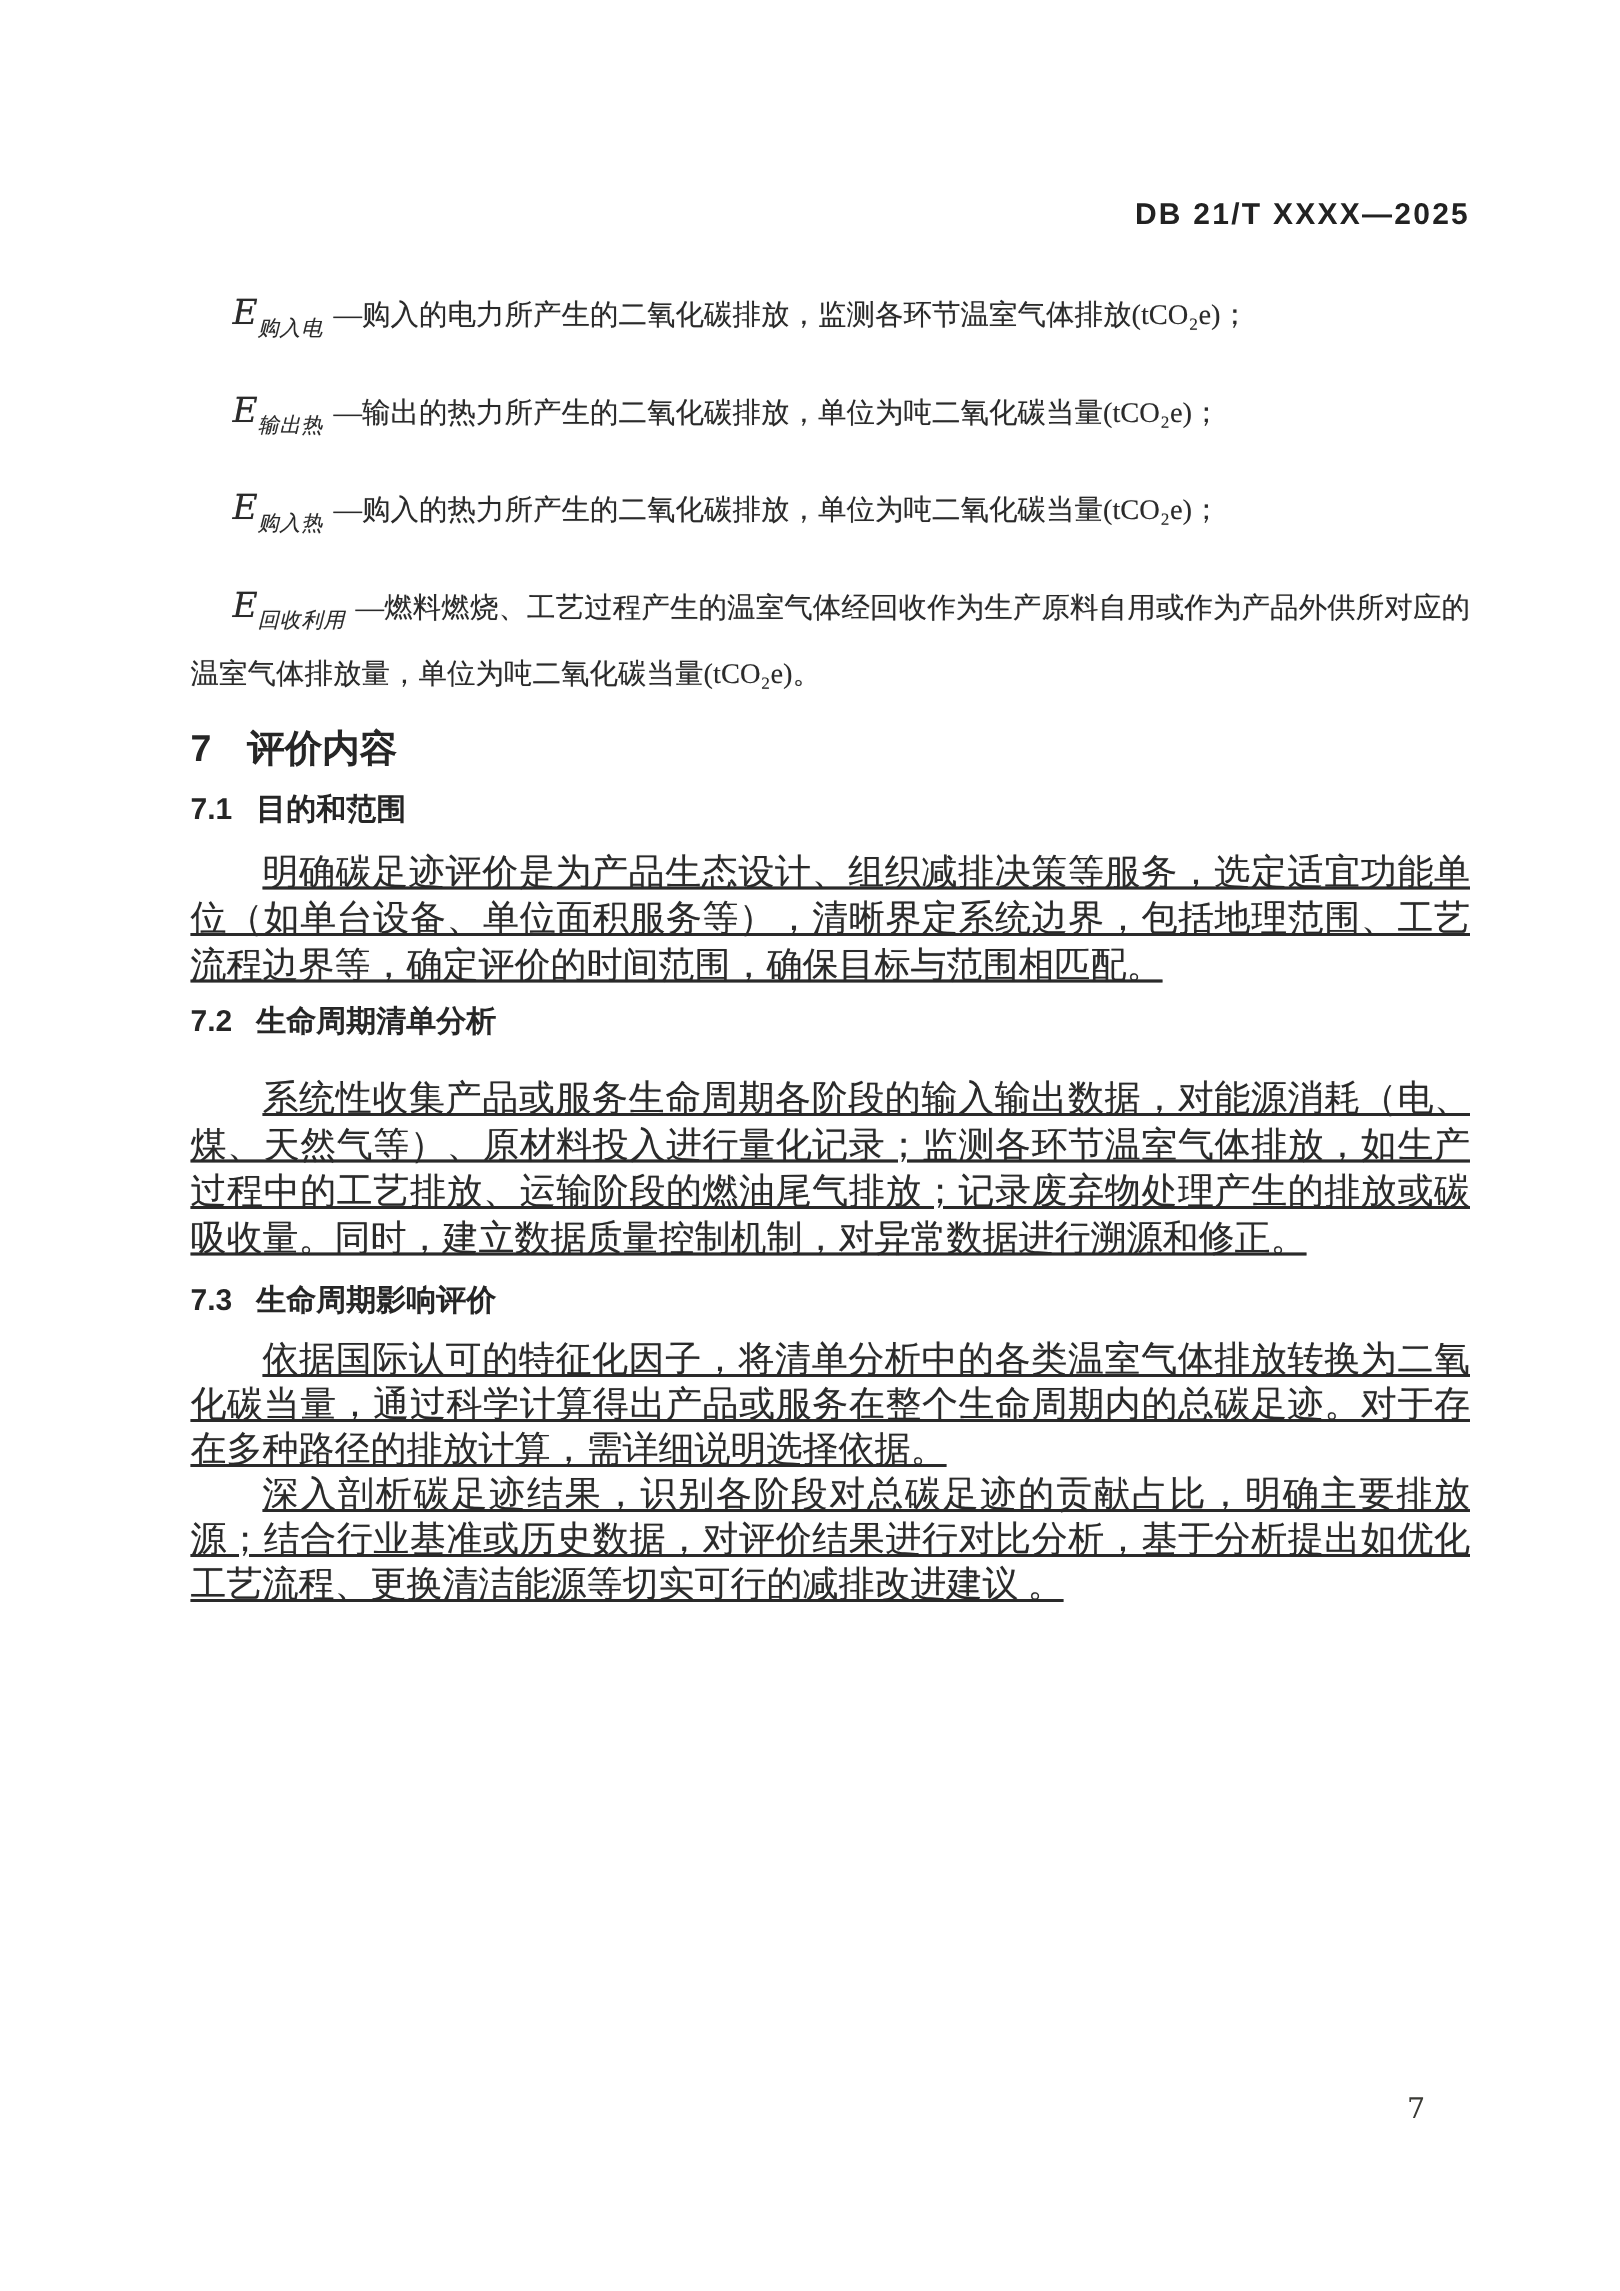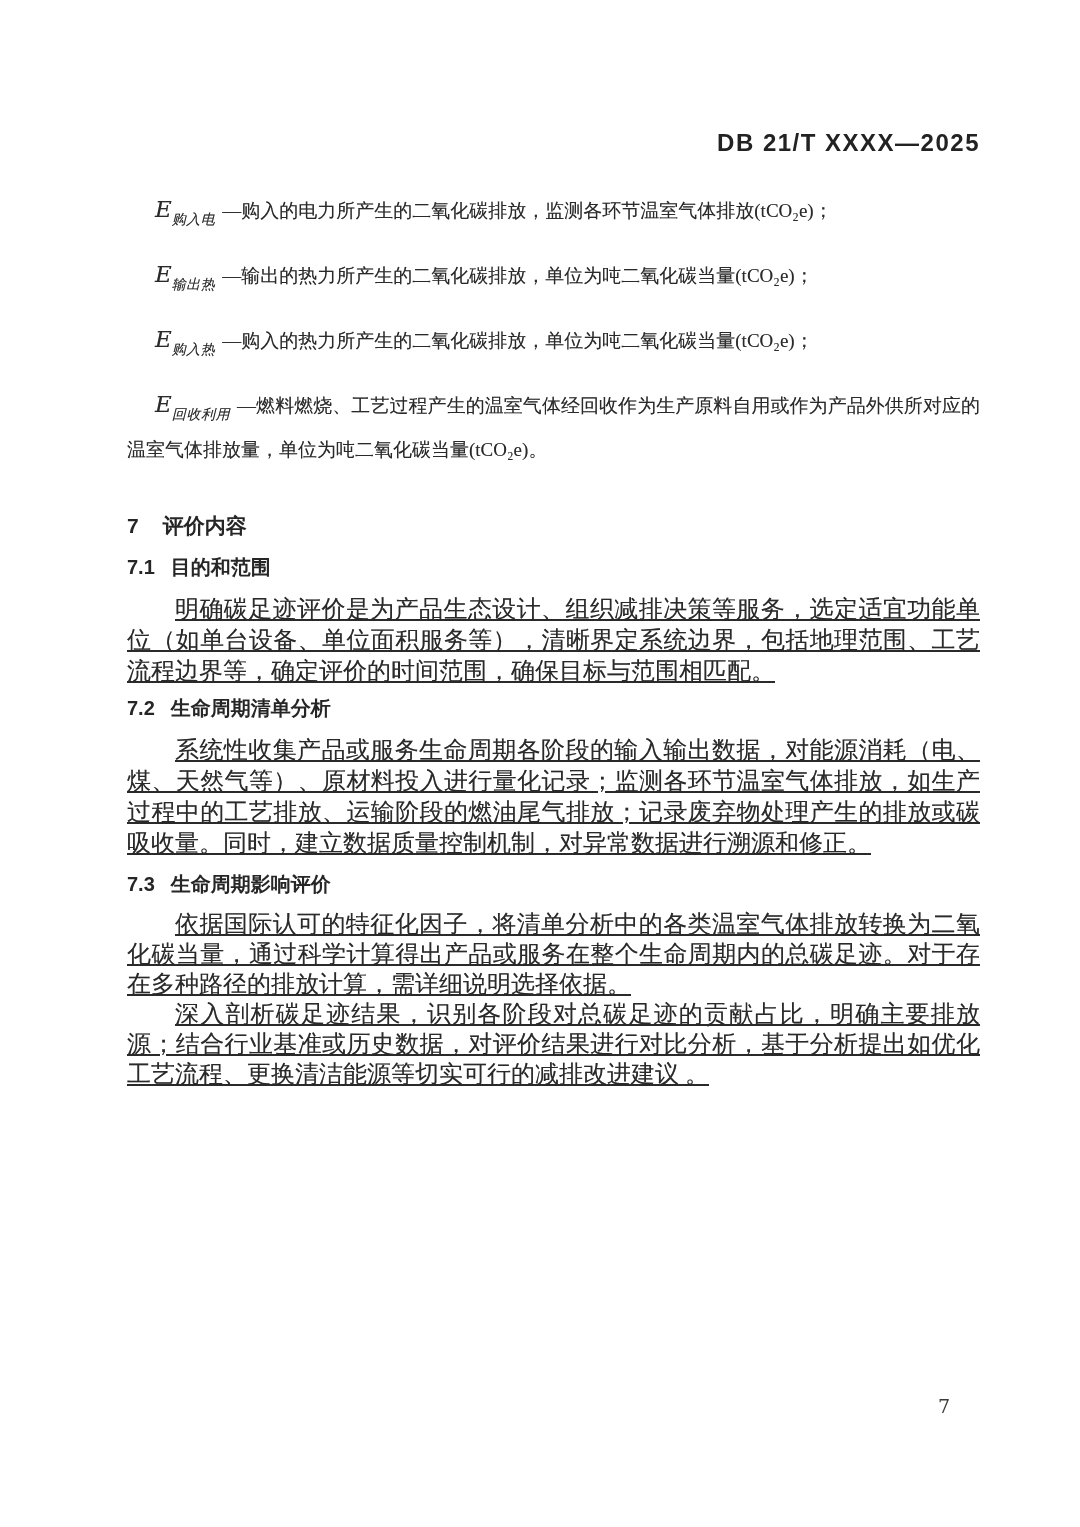--- a/index.html
+++ b/index.html
@@ -17,21 +17,21 @@
     position: absolute;
     left: 127px;
     right: 100px;
     top: 0;
   }
   .doc-header {
     margin-top: 130px;
     text-align: right;
     font-family: "Liberation Sans", "DejaVu Sans", sans-serif;
     font-weight: 600;
-    font-size: 24px;
+    font-size: 20px;
     line-height: 26px;
     letter-spacing: 1.5px;
     color: #222;
   }
   .definitions { margin-top: 36px; }
   .def-item {
     font-size: 19px;
     line-height: 35px;
     margin-bottom: 20px;
     text-indent: 28px;
@@ -46,24 +46,24 @@
   }
   .def-sub {
     font-size: 14px;
     font-style: italic;
     vertical-align: -7px;
     letter-spacing: 0.5px;
     margin-top: 11px;
   }
   .def-text { margin-left: 7px; }
   .h-main {
-    margin-top: 45px;
+    margin-top: 18px;
     font-family: "Liberation Sans", "DejaVu Sans", sans-serif;
     font-weight: 700;
-    font-size: 21px;
+    font-size: 25px;
     line-height: 28px;
     color: #262626;
   }
   .h-main .h-num { margin-right: 24px; }
   .h-sub {
     font-family: "Liberation Sans", "DejaVu Sans", sans-serif;
     font-weight: 700;
     font-size: 20px;
     line-height: 26px;
     color: #262626;
@@ -74,21 +74,21 @@
   #sec-7-3 { margin-top: 12px; }
   .para {
     font-size: 24px;
     text-align: justify;
     text-indent: 2em;
     color: #2a2a2a;
     text-shadow: 0 0 0.5px rgba(0,0,0,0.35);
     text-decoration: underline;
   }
   .para-71 { margin-top: 14px; line-height: 31px; }
-  .para-72 { margin-top: 14px; line-height: 31px; }
+  .para-72 { margin-top: 24px; line-height: 31px; }
   .para-73 { line-height: 30px; }
   .para-73.first { margin-top: 12px; }
   .page-number {
     position: absolute;
     left: 938px;
     top: 1395px;
     font-size: 19px;
     color: #3a3a35;
     font-family: "DejaVu Serif", "Liberation Serif", serif;
   }

